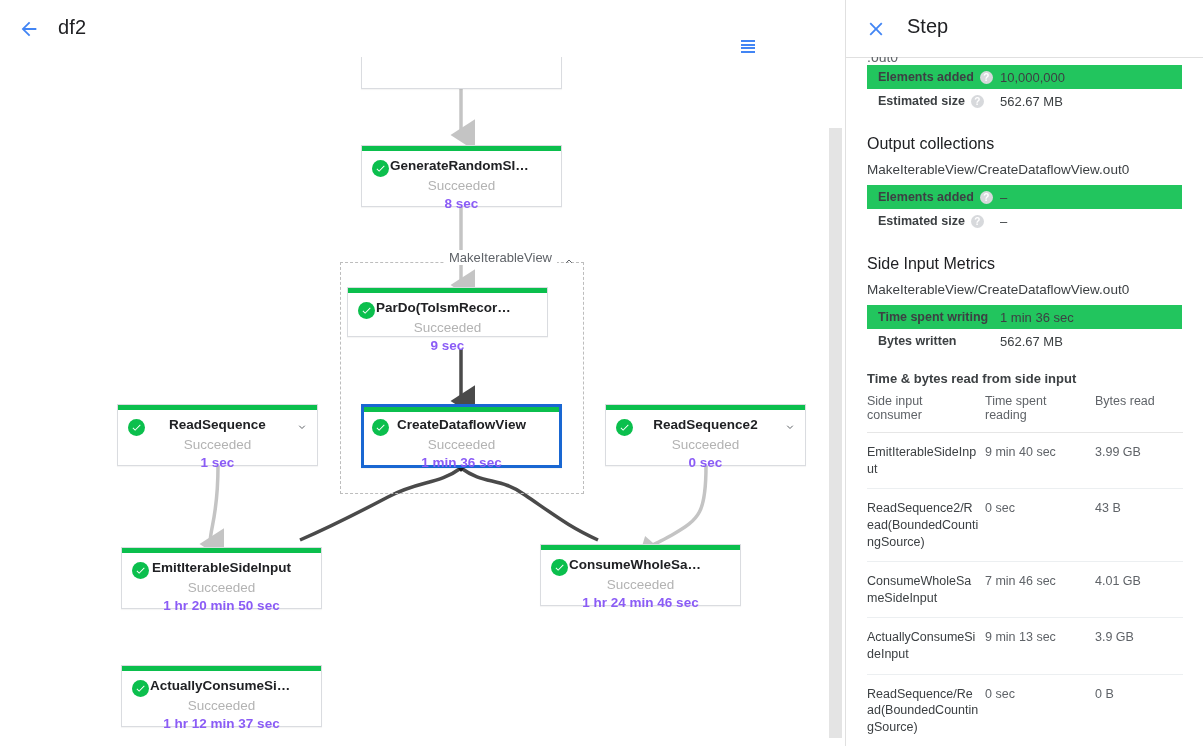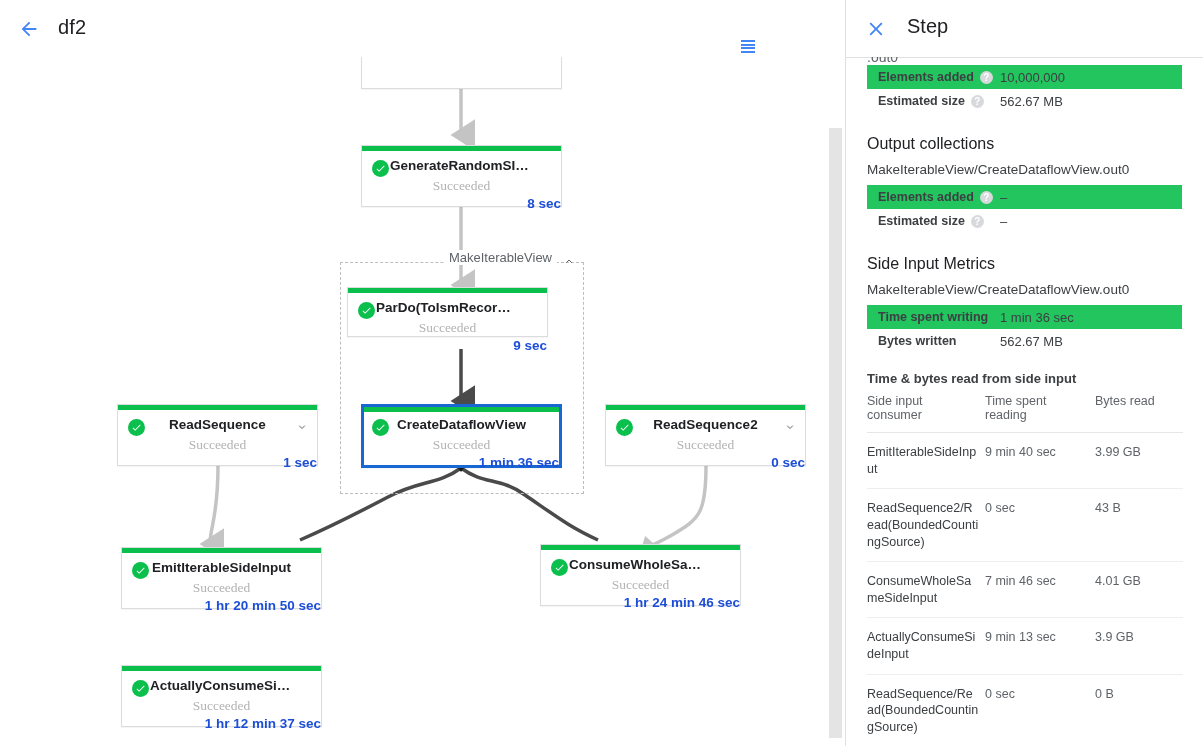--- a/index.html
+++ b/index.html
@@ -28,22 +28,22 @@
   .node{position:absolute;background:#fff;border:1px solid #dadce0;box-sizing:border-box;
         box-shadow:0 1px 1px rgba(0,0,0,.04);cursor:pointer;}
   .node .bar{position:absolute;left:0;top:0;right:0;height:5px;background:#0bbf4d;}
   .node.sel{border:3px solid #1967d2;}
   .node.sel .bar{left:0;right:0;top:0;height:5px;}
   .node .chk{position:absolute;left:10px;top:14px;width:17px;height:17px;border-radius:50%;
              background:#0bbf4d;display:flex;align-items:center;justify-content:center;}
   .node .chk svg{display:block;}
   .node .ttl{position:absolute;left:0;right:0;top:12px;text-align:center;font-size:13.5px;
              font-weight:700;color:#202124;white-space:nowrap;overflow:hidden;text-overflow:ellipsis;padding:0 28px;box-sizing:border-box;}
-  .node .st{position:absolute;left:0;right:0;top:32px;text-align:center;font-size:13.5px;color:#b3b3b3;font-family:Liberation Serif, serif;}
-  .node .dur{position:absolute;left:0;right:0;top:50px;text-align:right;font-size:13.5px;color:#1d4ed8;font-weight:600;}
+  .node .st{position:absolute;left:0;right:0;top:32px;text-align:center;font-size:13.5px;color:#b3b3b3;}
+  .node .dur{position:absolute;left:0;right:0;top:50px;text-align:center;font-size:13.5px;color:#8b5cf6;font-weight:600;}
   .node .caret{position:absolute;right:9px;top:14px;width:12px;height:12px;}
 
   
   .group{position:absolute;border:1px dashed #bdbdbd;box-sizing:border-box;background:transparent;}
   .group .glabel{position:absolute;right:26px;top:-13px;background:#fff;padding:0 5px;font-size:13px;color:#5f6368;white-space:nowrap;}
   .group .gcaret{position:absolute;right:8px;top:-10px;width:12px;height:12px;}
 
   svg.edges{position:absolute;left:0;top:0;width:845px;height:689px;pointer-events:none;}
 
   

